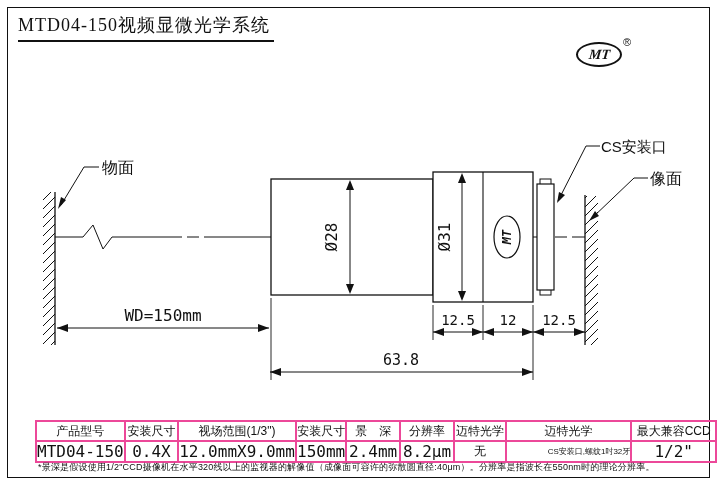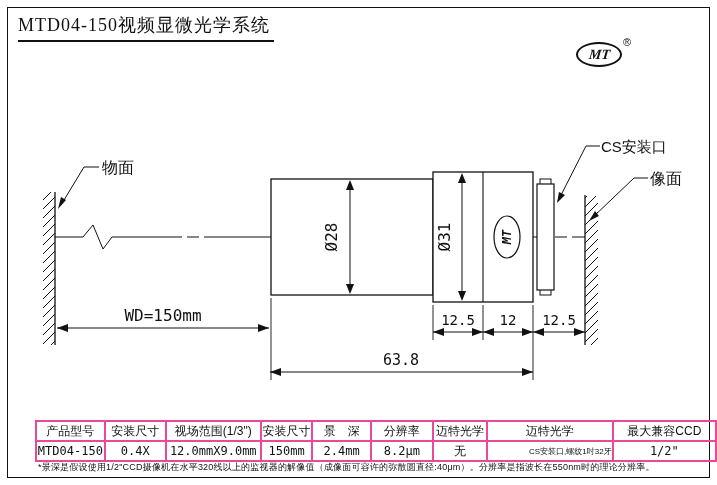--- a/index.html
+++ b/index.html
@@ -18,21 +18,21 @@
   .logo-company{position:absolute;left:0px;top:32px;font-size:16px;font-weight:bold;
                 letter-spacing:2px;white-space:nowrap;}
   svg{position:absolute;left:0;top:0;}
   svg text{font-family:"DejaVu Sans Mono",monospace;fill:#111;}
   svg .cn{font-family:"Liberation Sans",sans-serif;}
   
   .spec{position:absolute;left:35px;top:420px;border-collapse:collapse;table-layout:fixed;}
   .spec td{border:2px solid #ec4899;text-align:center;vertical-align:middle;height:18px;
            padding:0;overflow:hidden;white-space:nowrap;}
   .spec .hdr{font-size:12px;}
-  .spec .val{font-size:12px;font-family:"DejaVu Sans Mono",monospace;}
+  .spec .val{font-size:16px;font-family:"DejaVu Sans Mono",monospace;}
   .spec .val-cn{font-size:12px;font-family:"Liberation Sans",sans-serif;}
   .spec .val-small{font-size:8px;font-family:"Liberation Sans",sans-serif;padding-left:41px;}
   .footnote{position:absolute;left:38px;top:461px;width:660px;font-size:9px;
             letter-spacing:0.2px;white-space:nowrap;}
 </style>
 </head>
 <body>
 
 <div class="page">
   <div class="frame"></div>

